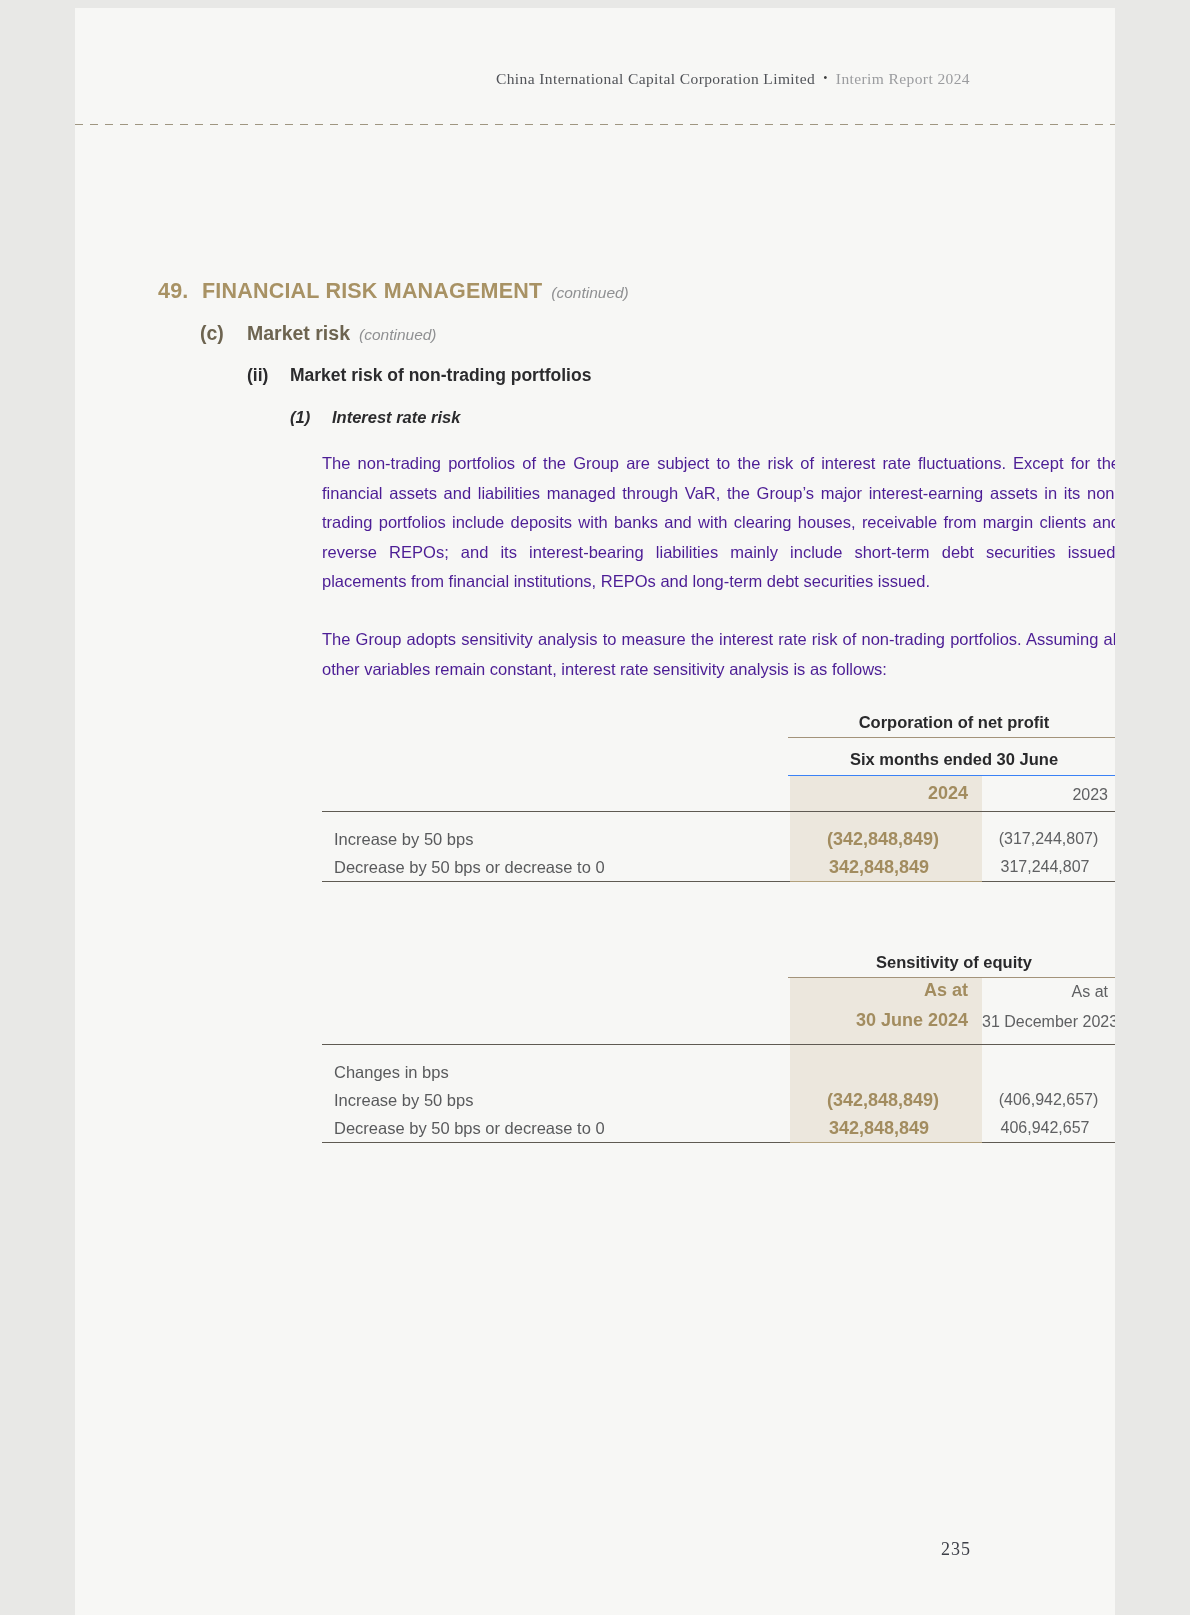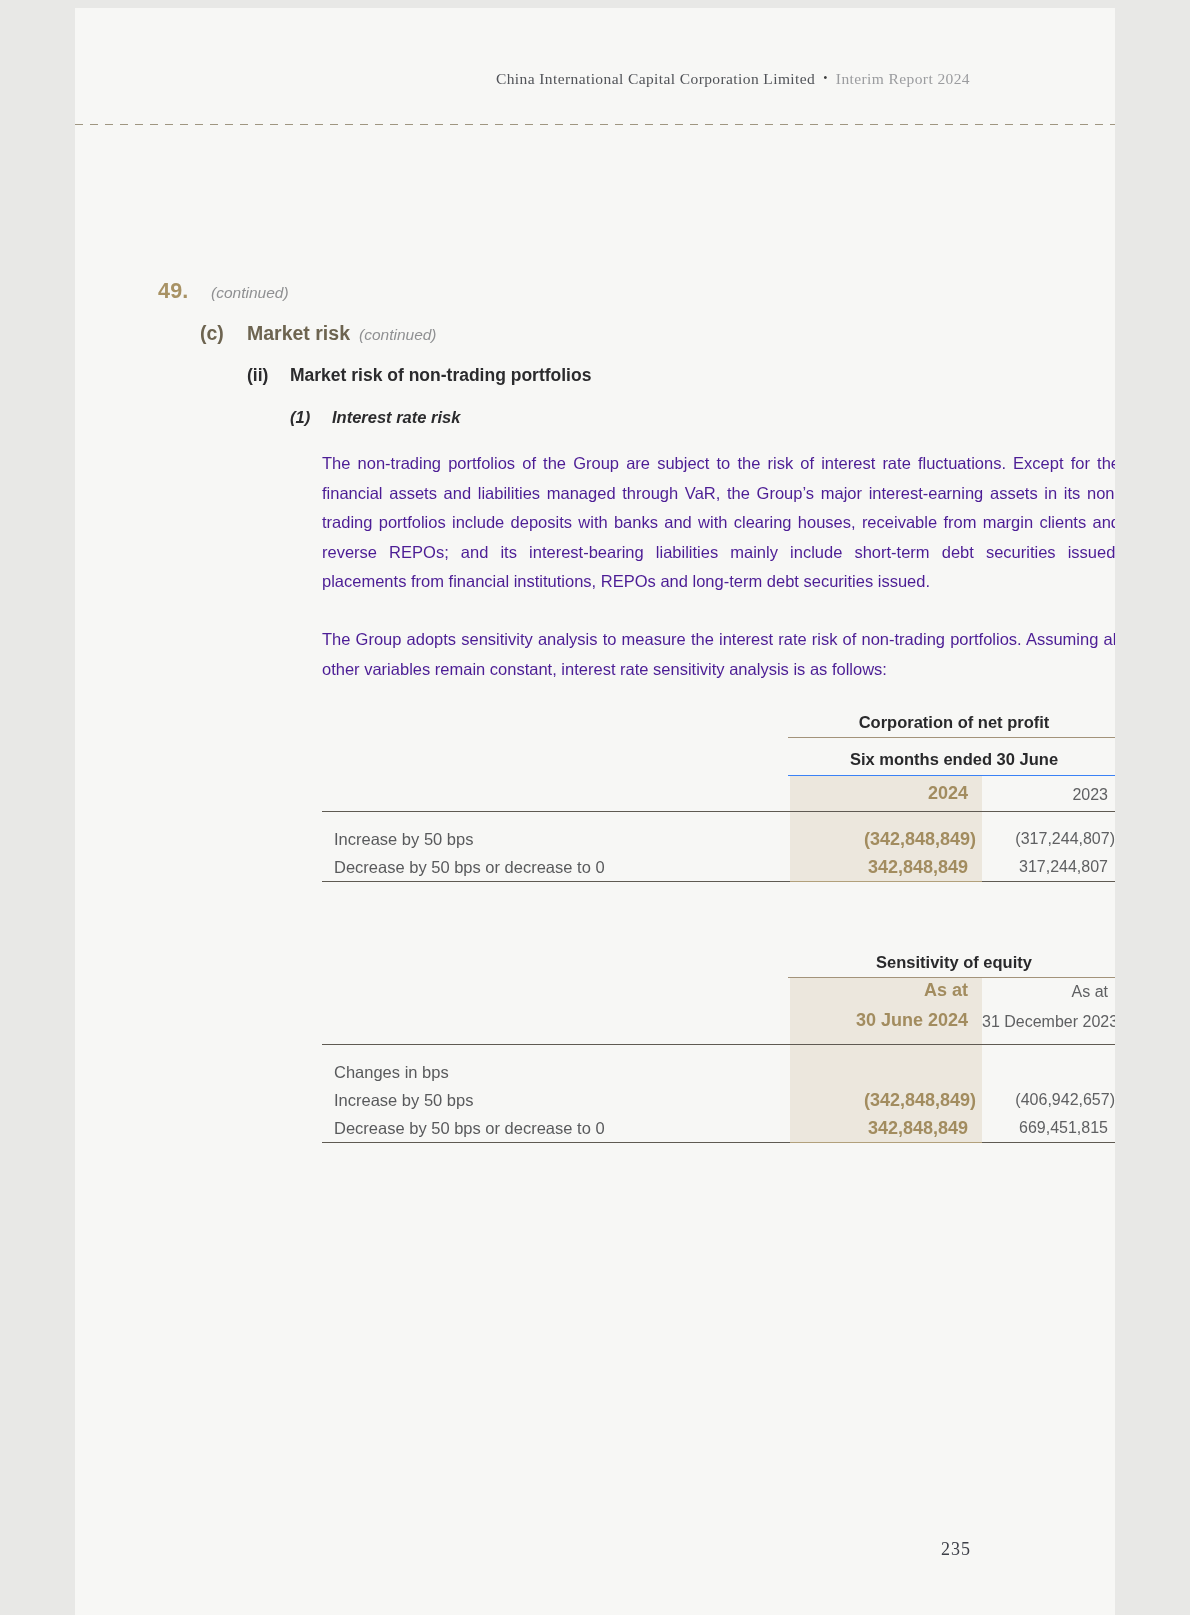--- a/index.html
+++ b/index.html
@@ -68,21 +68,21 @@
   .asat-last   { height:36px; padding-bottom:6px; }
 
   .tbody { position:relative; padding:13px 0 0; }
   .trow  { display:flex; align-items:center; height:28px; }
 
   .c-label { width:468px; padding-left:12px; font-size:16.5px; color:#595a5c; }
   .c-v24   { width:192px; text-align:right; padding-right:14px; padding-bottom:7px;
              font-size:18px; font-weight:bold; color:#a28c5f; white-space:nowrap; }
   .c-v23   { width:138px; text-align:right; padding-right:12px; padding-bottom:7px;
              font-size:16px; color:#5f6062; white-space:nowrap; }
-  .tbody .c-v24, .tbody .c-v23 { padding-bottom:0; }
+  .tbody .c-v24, .tbody .c-v23 { padding-bottom:0;text-align:center; }
   .hang24 { padding-right:6px; }
   .hang23 { padding-right:5px; }
 
   
   .page-num {
     position:absolute; top:1531px; right:144px;
     font-family:"Liberation Serif", serif; font-size:18px;
     letter-spacing:1px; color:#3e4048;
   }
 </style>
@@ -92,20 +92,21 @@
 <div id="page">
 
   <div class="running-head">
     <span>China International Capital Corporation Limited</span><span class="bullet">•</span><span class="report">Interim Report 2024</span>
   </div>
   <div class="hrule"></div>
   <div class="vrule"></div>
 
   <div class="hrow h1">
     <span class="num">49.</span>
+    <span>FINANCIAL RISK MANAGEMENT</span>
     <span class="cont">(continued)</span>
   </div>
   <div class="hrow h2">
     <span class="num">(c)</span>
     <span>Market risk</span>
     <span class="cont">(continued)</span>
   </div>
   <div class="hrow h3">
     <span class="num">(ii)</span>
     <span>Market risk of non-trading portfolios</span>
@@ -172,21 +173,21 @@
           <div class="c-v23"></div>
         </div>
         <div class="trow">
           <div class="c-label">Increase by 50 bps</div>
           <div class="c-v24 hang24">(342,848,849)</div>
           <div class="c-v23 hang23">(406,942,657)</div>
         </div>
         <div class="trow">
           <div class="c-label">Decrease by 50 bps or decrease to 0</div>
           <div class="c-v24">342,848,849</div>
-          <div class="c-v23">669,451,815</div>
+          <div class="c-v23">406,942,657</div>
         </div>
       </div>
     </div>
   </div>
 
   <div class="page-num">235</div>
 
 </div>
 
 </body></html>

